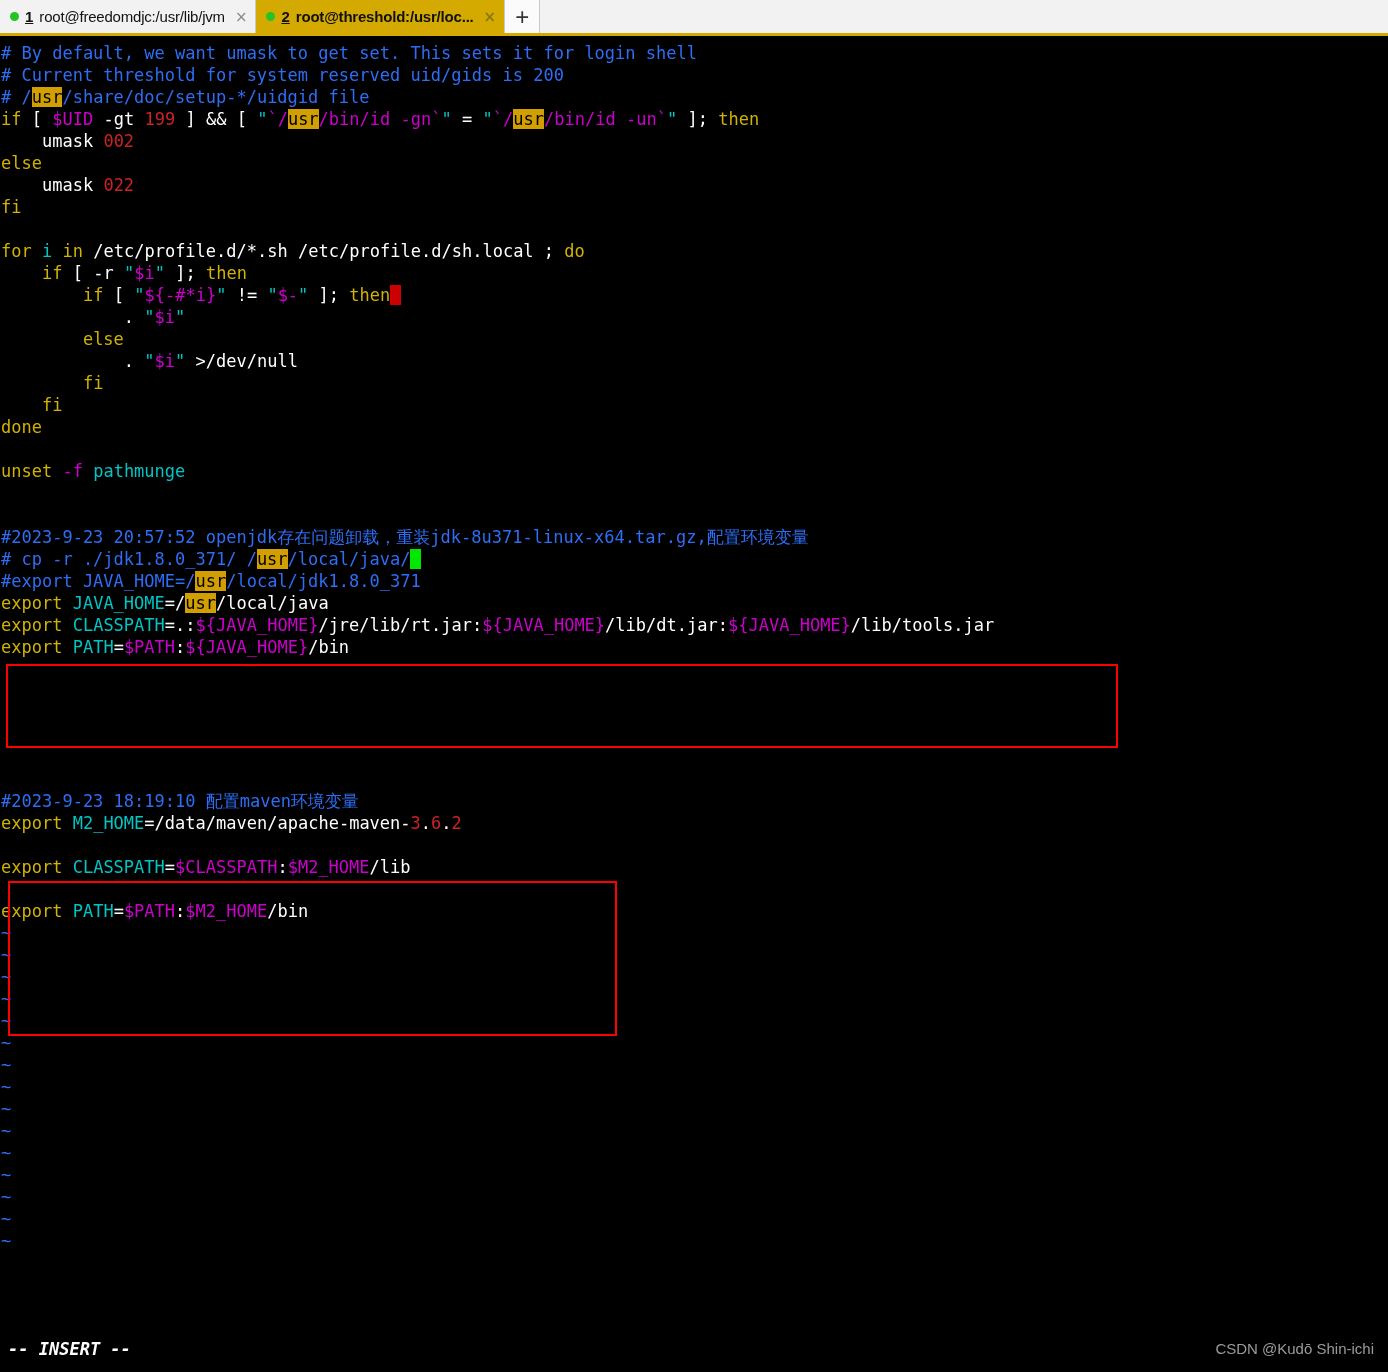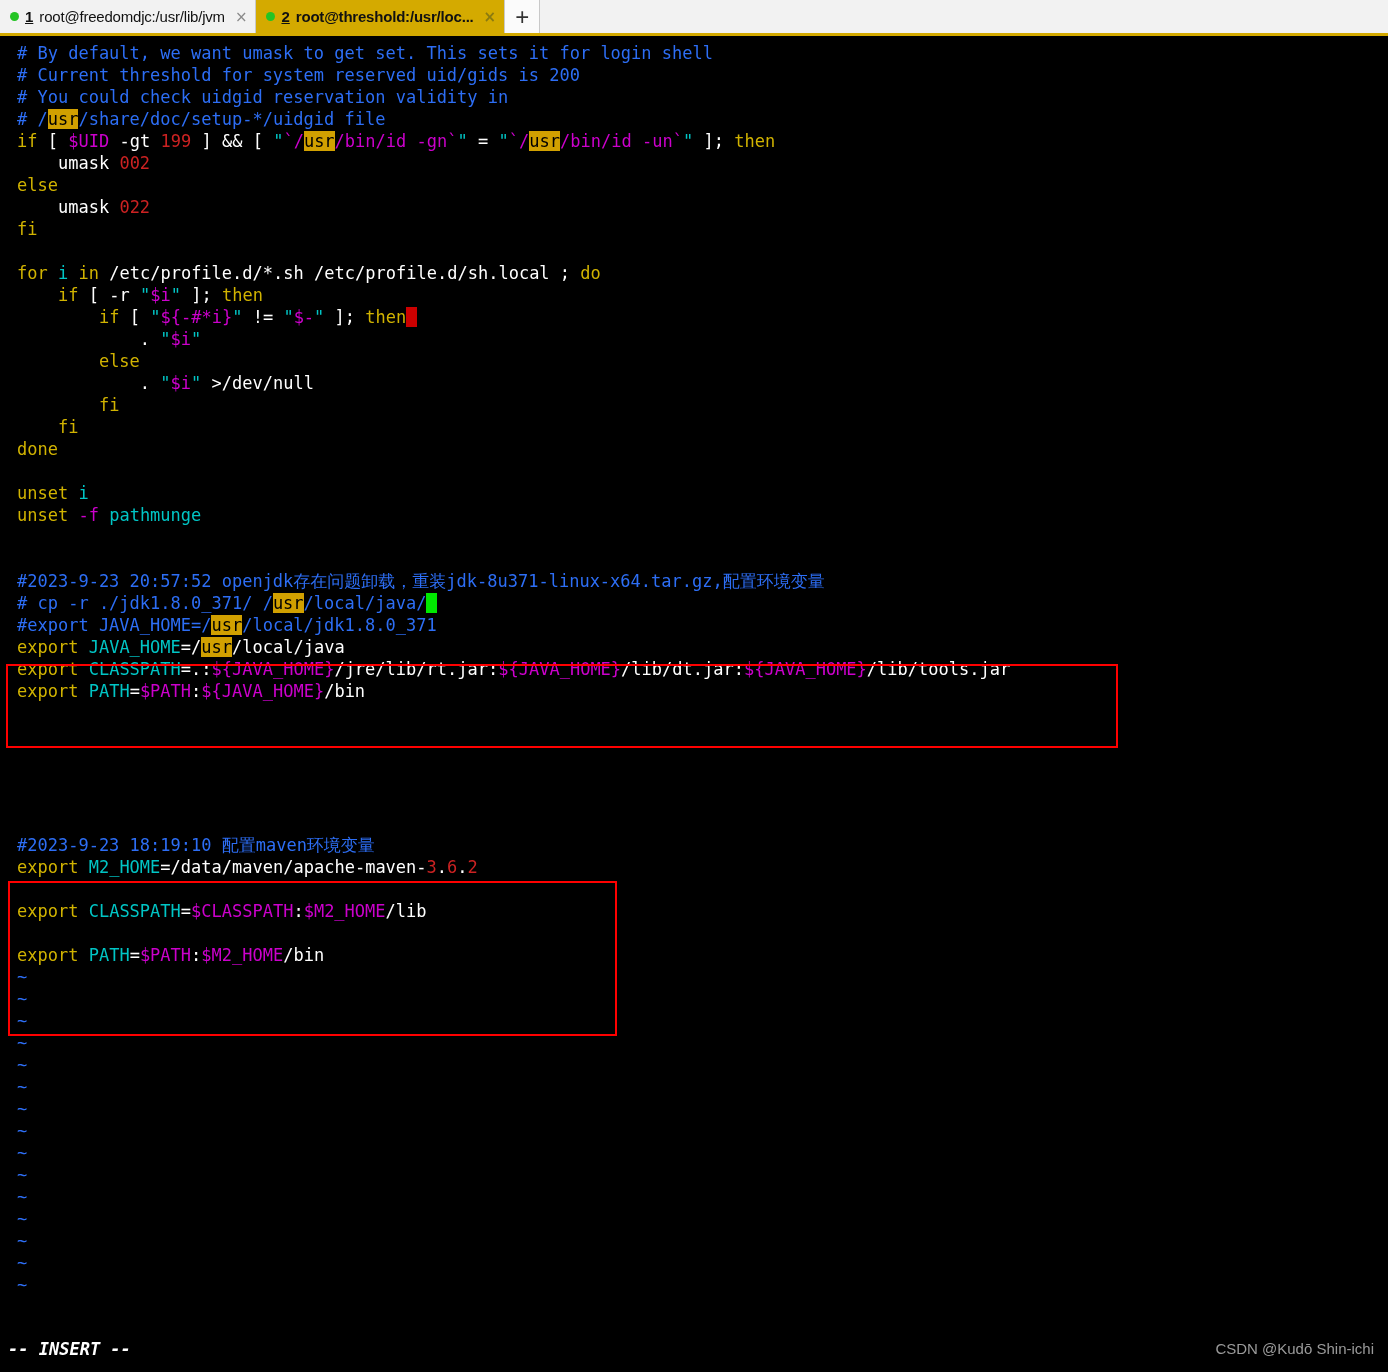--- a/index.html
+++ b/index.html
@@ -49,21 +49,21 @@
     font-size:24px;color:#333;line-height:1;
     border-right:1px solid #c9c9c9;
   }
   #tabfill{flex:1;background:#f2f2f2;}
 
   
   #term{
     position:relative;
     height:1333px;
     background:#000;
-    padding:6px 0 0 17px;
+    padding:6px 0 0 1px;
     box-sizing:border-box;
   }
   .ln{
     height:22px;line-height:22px;
     font-size:17px;
     white-space:pre;
     color:#fff;
     letter-spacing:0px;
   }
   
@@ -125,39 +125,37 @@
   <div class="newtab">+</div>
   <div id="tabfill"></div>
 </div>
 
 <div id="term">
 
   <div id="buffer">
 
   <div class="ln"><span class="cmt"># By default, we want umask to get set. This sets it for login shell</span></div>
       <div class="ln"><span class="cmt"># Current threshold for system reserved uid/gids is 200</span></div>
-      <div class="ln"><span class="cmt"># You could check uidgid reservation validity in</span></div>
       <div class="ln"><span class="cmt"># /<span class="hl">usr</span>/share/doc/setup-*/uidgid file</span></div>
       <div class="ln"><span class="kw">if</span><span class="pl"> </span><span class="pl">[</span><span class="pl"> </span><span class="var">$UID</span><span class="pl"> </span><span class="pl">-</span><span class="pl">gt</span><span class="pl"> </span><span class="num">199</span><span class="pl"> </span><span class="pl">]</span><span class="pl"> </span><span class="pl">&amp;</span><span class="pl">&amp;</span><span class="pl"> </span><span class="pl">[</span><span class="pl"> </span><span class="q">"</span><span class="str">`</span><span class="str">/</span><span class="str"><span class="hl">usr</span></span><span class="str">/</span><span class="str">bin</span><span class="str">/</span><span class="str">id</span><span class="str"> </span><span class="str">-</span><span class="str">gn</span><span class="str">`</span><span class="q">"</span><span class="pl"> </span><span class="pl">=</span><span class="pl"> </span><span class="q">"</span><span class="str">`</span><span class="str">/</span><span class="str"><span class="hl">usr</span></span><span class="str">/</span><span class="str">bin</span><span class="str">/</span><span class="str">id</span><span class="str"> </span><span class="str">-</span><span class="str">un</span><span class="str">`</span><span class="q">"</span><span class="pl"> </span><span class="pl">]</span><span class="pl">;</span><span class="pl"> </span><span class="kw">then</span></div>
       <div class="ln"><span class="pl">    </span><span class="pl">umask</span><span class="pl"> </span><span class="num">002</span></div>
       <div class="ln"><span class="kw">else</span></div>
       <div class="ln"><span class="pl">    </span><span class="pl">umask</span><span class="pl"> </span><span class="num">022</span></div>
       <div class="ln"><span class="kw">fi</span></div>
       <div class="ln">&nbsp;</div>
       <div class="ln"><span class="kw">for</span><span class="pl"> </span><span class="id">i</span><span class="pl"> </span><span class="kw">in</span><span class="pl"> </span><span class="pl">/</span><span class="pl">etc</span><span class="pl">/</span><span class="pl">profile</span><span class="pl">.</span><span class="pl">d</span><span class="pl">/</span><span class="pl">*</span><span class="pl">.</span><span class="pl">sh</span><span class="pl"> </span><span class="pl">/</span><span class="pl">etc</span><span class="pl">/</span><span class="pl">profile</span><span class="pl">.</span><span class="pl">d</span><span class="pl">/</span><span class="pl">sh</span><span class="pl">.</span><span class="pl">local</span><span class="pl"> </span><span class="pl">;</span><span class="pl"> </span><span class="kw">do</span></div>
       <div class="ln"><span class="pl">    </span><span class="kw">if</span><span class="pl"> </span><span class="pl">[</span><span class="pl"> </span><span class="pl">-</span><span class="pl">r</span><span class="pl"> </span><span class="q">"</span><span class="var">$i</span><span class="q">"</span><span class="pl"> </span><span class="pl">]</span><span class="pl">;</span><span class="pl"> </span><span class="kw">then</span></div>
       <div class="ln"><span class="pl">        </span><span class="kw">if</span><span class="pl"> </span><span class="pl">[</span><span class="pl"> </span><span class="q">"</span><span class="var">$</span><span class="str">{</span><span class="str">-</span><span class="str">#</span><span class="str">*</span><span class="str">i</span><span class="str">}</span><span class="q">"</span><span class="pl"> </span><span class="pl">!</span><span class="pl">=</span><span class="pl"> </span><span class="q">"</span><span class="var">$-</span><span class="q">"</span><span class="pl"> </span><span class="pl">]</span><span class="pl">;</span><span class="pl"> </span><span class="kw">then</span><span class="curR">&nbsp;</span></div>
       <div class="ln"><span class="pl">            </span><span class="pl">.</span><span class="pl"> </span><span class="q">"</span><span class="var">$i</span><span class="q">"</span></div>
       <div class="ln"><span class="pl">        </span><span class="kw">else</span></div>
       <div class="ln"><span class="pl">            </span><span class="pl">.</span><span class="pl"> </span><span class="q">"</span><span class="var">$i</span><span class="q">"</span><span class="pl"> </span><span class="pl">&gt;</span><span class="pl">/</span><span class="pl">dev</span><span class="pl">/</span><span class="pl">null</span></div>
       <div class="ln"><span class="pl">        </span><span class="kw">fi</span></div>
       <div class="ln"><span class="pl">    </span><span class="kw">fi</span></div>
       <div class="ln"><span class="kw">done</span></div>
       <div class="ln">&nbsp;</div>
-      <div class="ln"><span class="kw">unset</span><span class="pl"> </span><span class="id">i</span></div>
       <div class="ln"><span class="kw">unset</span><span class="pl"> </span><span class="op">-f</span><span class="pl"> </span><span class="id">pathmunge</span></div>
       <div class="ln">&nbsp;</div>
       <div class="ln">&nbsp;</div>
       <div class="ln"><span class="cmt">#2023-9-23 20:57:52 openjdk存在问题卸载，重装jdk-8u371-linux-x64.tar.gz,配置环境变量</span></div>
       <div class="ln"><span class="cmt"># cp -r ./jdk1.8.0_371/ /<span class="hl">usr</span>/local/java/</span><span class="curG">&nbsp;</span></div>
       <div class="ln"><span class="cmt">#export JAVA_HOME=/<span class="hl">usr</span>/local/jdk1.8.0_371</span></div>
       <div class="ln"><span class="kw">export</span><span class="pl"> </span><span class="id">JAVA_HOME</span><span class="pl">=</span><span class="pl">/</span><span class="pl"><span class="hl">usr</span></span><span class="pl">/</span><span class="pl">local</span><span class="pl">/</span><span class="pl">java</span></div>
       <div class="ln"><span class="kw">export</span><span class="pl"> </span><span class="id">CLASSPATH</span><span class="pl">=</span><span class="pl">.</span><span class="pl">:</span><span class="var">${JAVA_HOME}</span><span class="pl">/</span><span class="pl">jre</span><span class="pl">/</span><span class="pl">lib</span><span class="pl">/</span><span class="pl">rt</span><span class="pl">.</span><span class="pl">jar</span><span class="pl">:</span><span class="var">${JAVA_HOME}</span><span class="pl">/</span><span class="pl">lib</span><span class="pl">/</span><span class="pl">dt</span><span class="pl">.</span><span class="pl">jar</span><span class="pl">:</span><span class="var">${JAVA_HOME}</span><span class="pl">/</span><span class="pl">lib</span><span class="pl">/</span><span class="pl">tools</span><span class="pl">.</span><span class="pl">jar</span></div>
       <div class="ln"><span class="kw">export</span><span class="pl"> </span><span class="id">PATH</span><span class="pl">=</span><span class="var">$PATH</span><span class="pl">:</span><span class="var">${JAVA_HOME}</span><span class="pl">/</span><span class="pl">bin</span></div>
       <div class="ln">&nbsp;</div>

